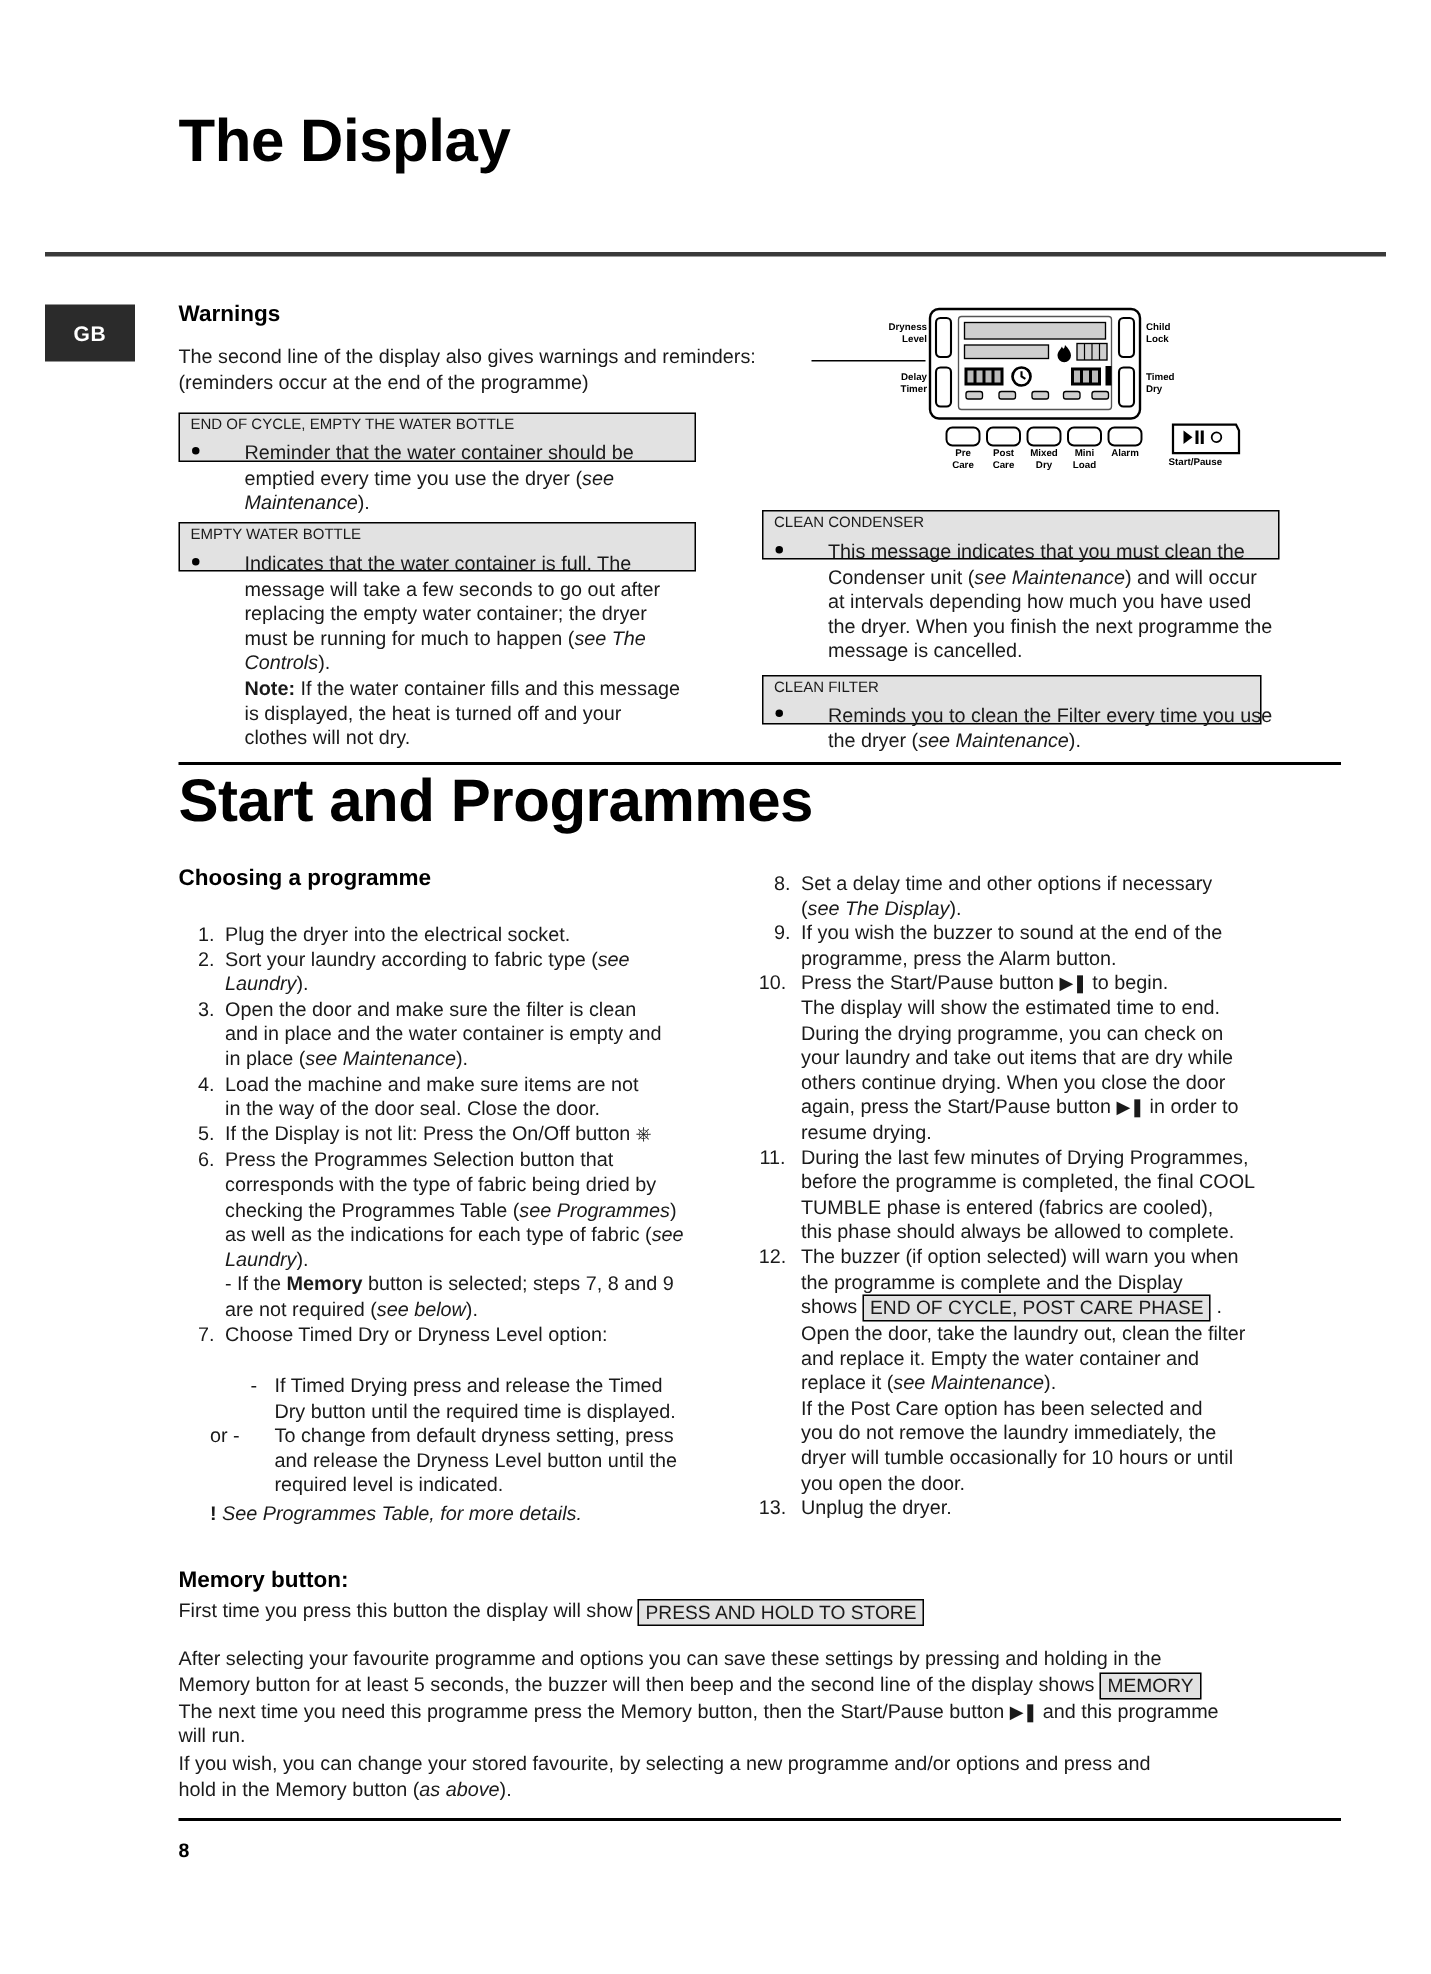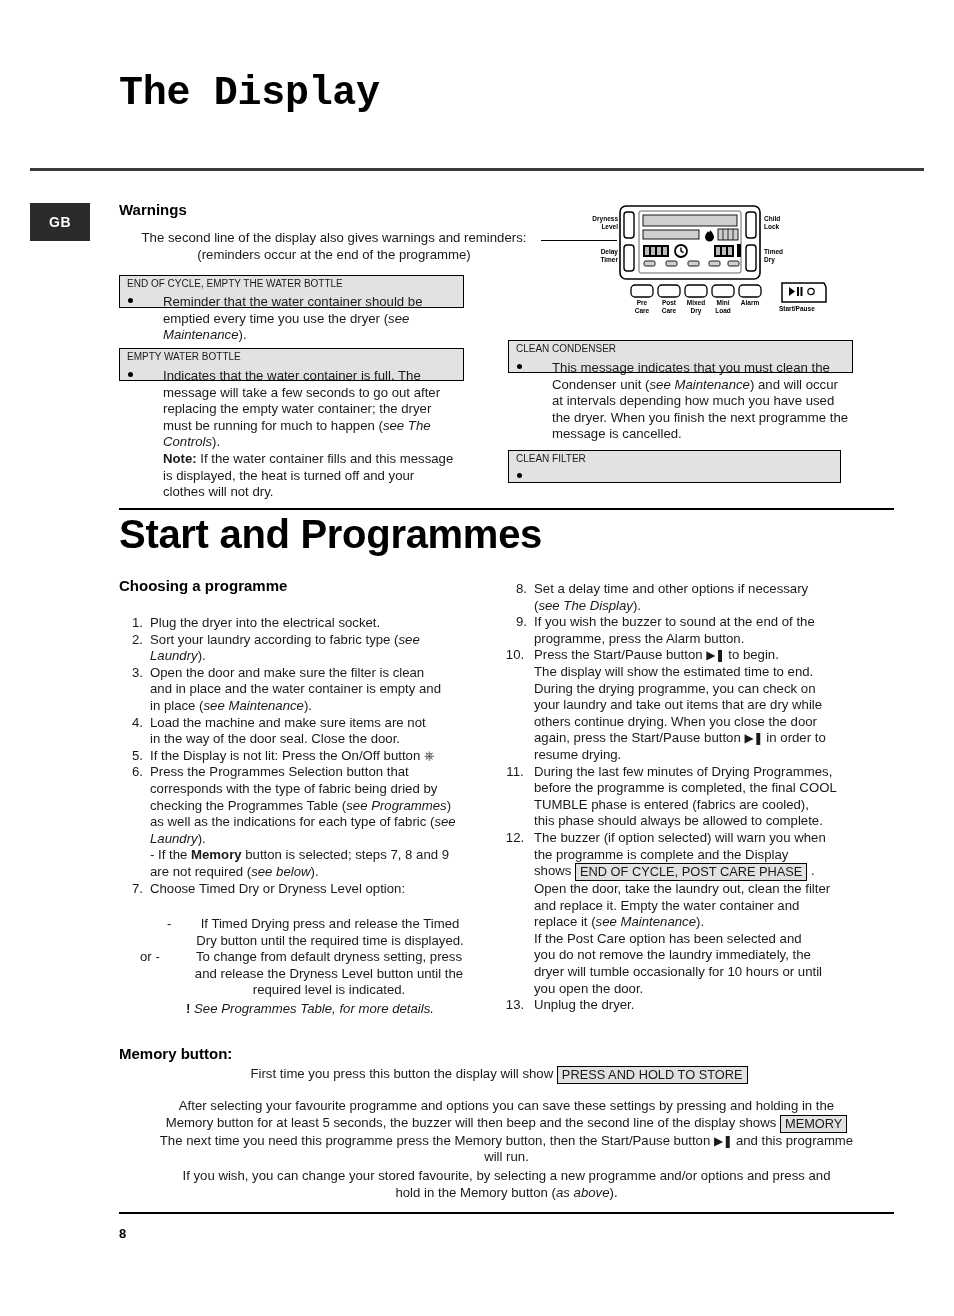--- a/index.html
+++ b/index.html
@@ -15,21 +15,21 @@
   .page { position: relative; width: 954px; height: 1316px; }
 
   
   .h1 {
     position: absolute;
     font-size: 40px;
     font-weight: bold;
     letter-spacing: -0.3px;
     line-height: 1;
   }
-  #title-display { left: 119px; top: 74px; font-family: Liberation Mono, monospace; }
+  #title-display { left: 119px; top: 74px; }
   #title-start   { left: 119px; top: 514px; font-size: 40px; }
 
   .rule {
     position: absolute;
     background: #3a3a3a;
     height: 3px;
   }
   #rule-top    { left: 30px; top: 168px; width: 894px; }
   #rule-mid    { left: 119px; top: 508px; width: 775px; height: 2px; background:#000; }
   #rule-bottom { left: 119px; top: 1212px; width: 775px; height: 2px; background:#000; }
@@ -38,21 +38,21 @@
   #gb-tab {
     position: absolute; left: 30px; top: 203px;
     width: 60px; height: 38px;
     background: #2b2b2b; color: #fff;
     font-size: 14px; font-weight: bold;
     display: flex; align-items: center; justify-content: center;
     letter-spacing: 0.5px;
   }
 
   
-  .blk { position: absolute; font-size: 13.2px; line-height: 16.6px; color: #1a1a1a; text-align: center; }
+  .blk { position: absolute; font-size: 13.2px; line-height: 16.6px; color: #1a1a1a; }
   .h3 { font-size: 15px; font-weight: bold; color:#000; }
 
   
   .msgbox {
     position: absolute;
     background: #e2e2e2;
     border: 1.4px solid #000;
     font-size: 10px;
     line-height: 1;
     padding: 3px 5px 18px 7px;
@@ -280,20 +280,24 @@
       <span>Condenser unit (</span><i>see Maintenance</i><span>) and will occur</span><br>
       <span>at intervals depending how much you have used</span><br>
       <span>the dryer. When you finish the next programme the</span><br>
       <span>message is cancelled.</span>
     </span>
   </div>
 
   <div class="msgbox" style="left:508px; top:450px; width:333px;">CLEAN FILTER</div>
   <div class="bullet-item" style="left:517px; top:469px; width:350px;">
     <span class="dot"></span>
+    <span class="btext">
+      <span>Reminds you to clean the Filter every time you use</span><br>
+      <span>the dryer (</span><i>see Maintenance</i><span>).</span>
+    </span>
   </div>
 
   <div class="rule" id="rule-mid"></div>
   <div class="h1" id="title-start">Start and Programmes</div>
 
   <div class="blk h3" style="left:119px; top:578px;">Choosing a programme</div>
 
   <div class="num-list" style="left:119px; top:615px; width:352px;">
     <div class="li"><span class="n">1.</span><span>Plug the dryer into the electrical socket.</span></div>
     <div class="li"><span class="n">2.</span><span>Sort your laundry according to fabric type (</span><i>see</i><br><i>Laundry</i><span>).</span></div>

